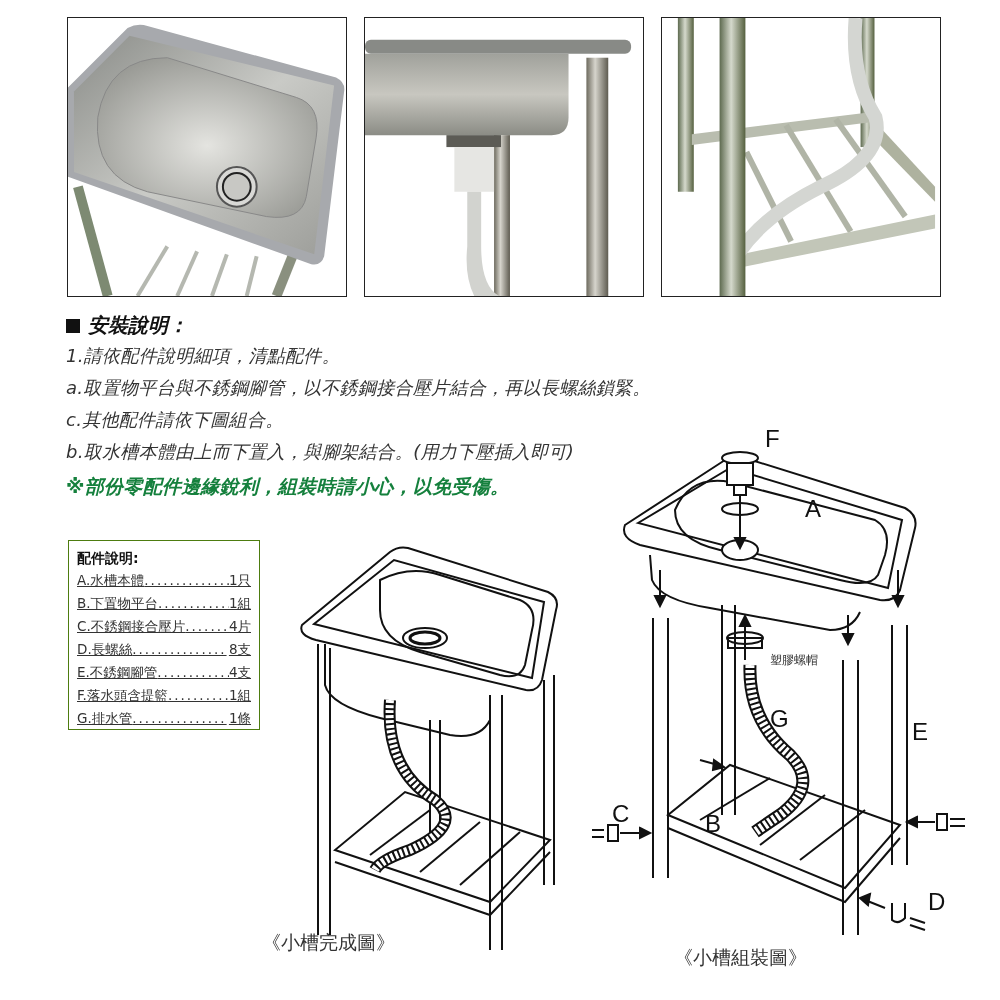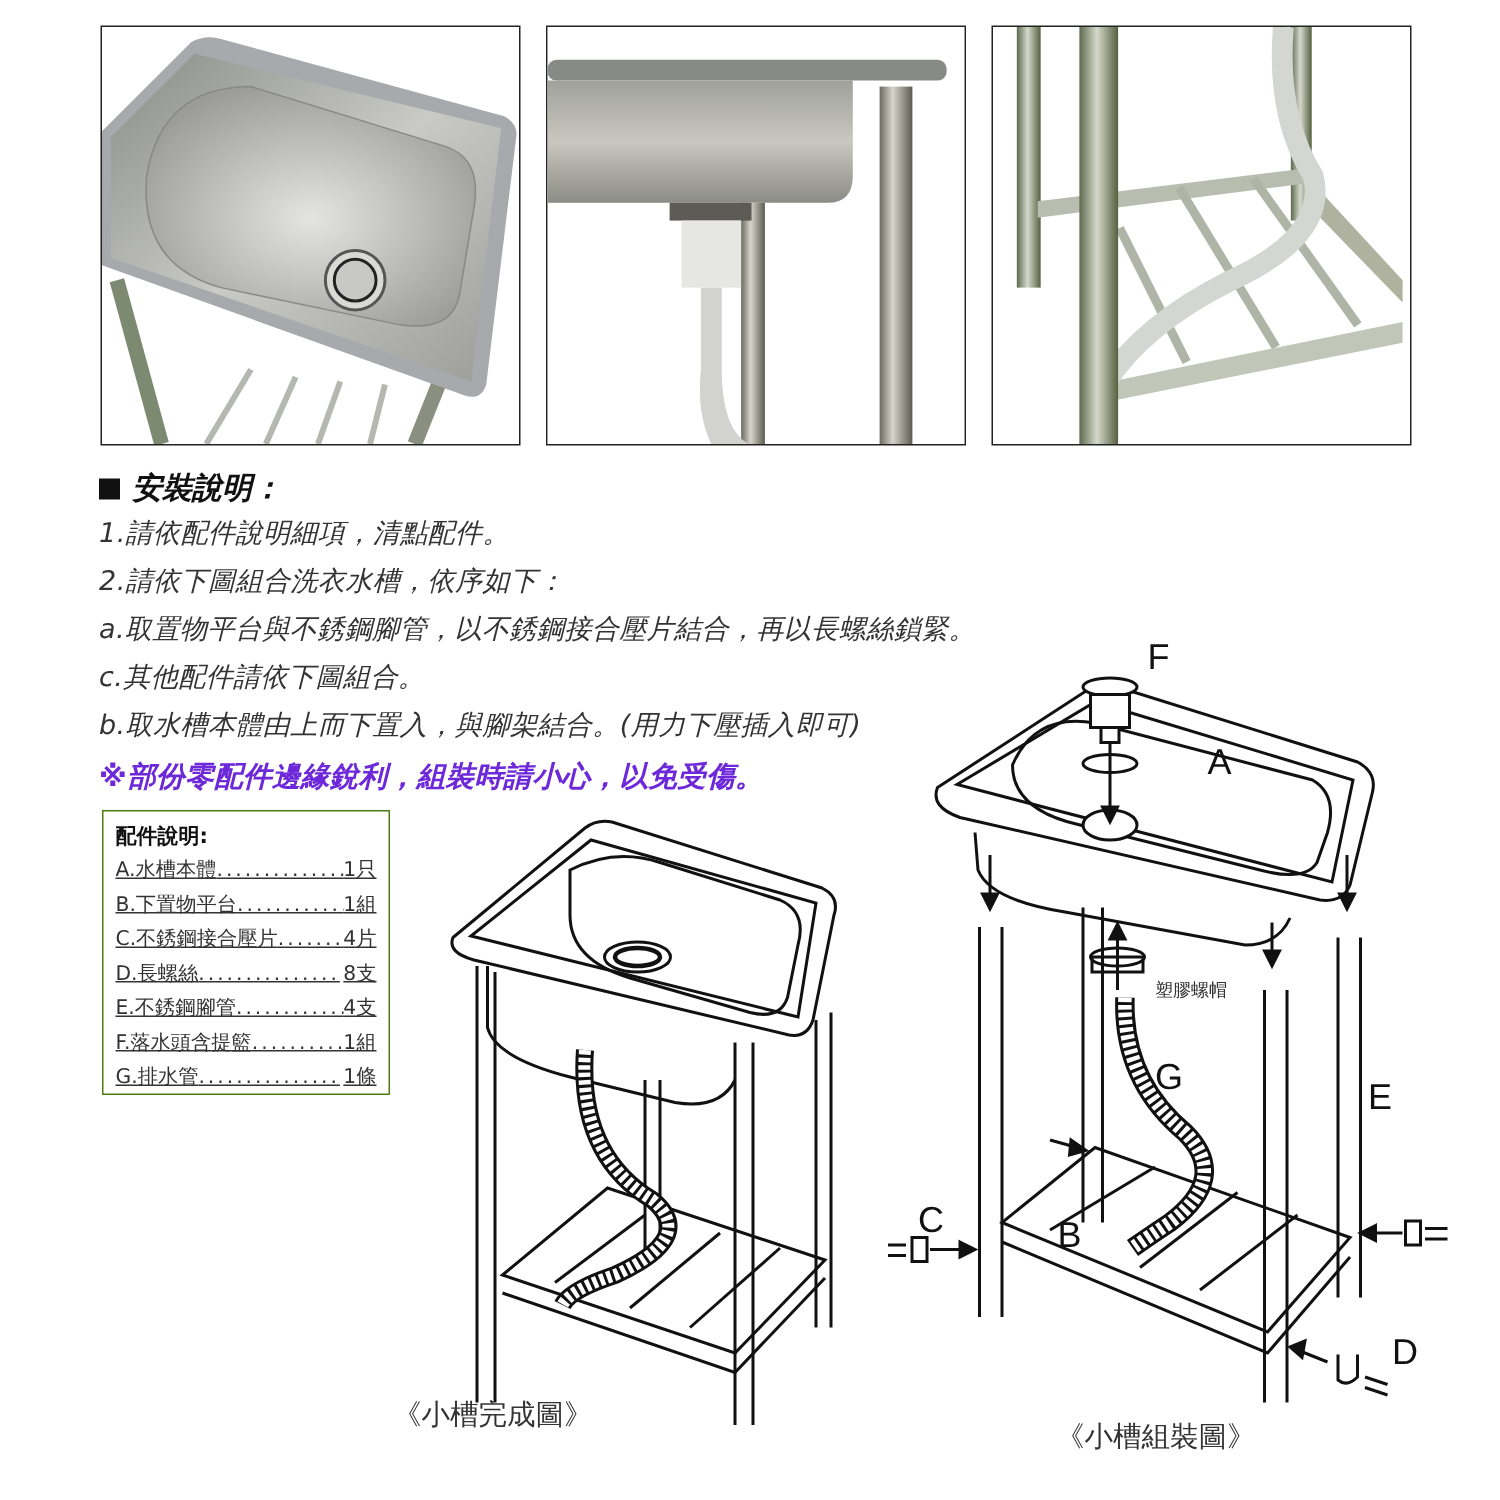--- a/index.html
+++ b/index.html
@@ -9,37 +9,37 @@
            border:1.5px solid #222; box-sizing:border-box; overflow:hidden; background:#fff; }
   .photo svg { width:100%; height:100%; display:block; }
   #photo1 { left:67px; }
   #photo2 { left:364px; }
   #photo3 { left:661px; width:280px; }
 
   .instructions { position:absolute; left:66px; top:310px;font-style:italic; }
   .inst-title { font-size:20px; font-weight:bold; color:#111; height:30px; line-height:30px; }
   .inst-title .sq { display:inline-block; width:14px; height:14px; background:#111; margin-right:8px; vertical-align:-1px; }
   .inst-line { font-size:18px; height:32px; line-height:32px; color:#333; white-space:nowrap; letter-spacing:0.3px; }
-  .inst-warn { font-size:19px; font-weight:bold; color:#6d28d9; height:36px; line-height:36px; white-space:nowrap; letter-spacing:0.3px;}
+  .inst-warn { font-size:19px; font-weight:bold; color:#15803d; height:36px; line-height:36px; white-space:nowrap; letter-spacing:0.3px;}
 
   .parts-box { position:absolute; left:68px; top:540px; width:192px; height:190px;
                border:1px solid #4d7c0f; box-sizing:border-box; padding:6px 8px; }
   .parts-title { font-size:14px; font-weight:bold; height:22px; line-height:22px; color:#111; }
   .parts-row { font-size:13.5px; height:23px; line-height:23px; color:#333; display:flex; white-space:nowrap;text-decoration:underline; }
   .parts-row .nm { flex:0 0 auto; }
   .parts-row .dots { flex:1 1 auto; overflow:hidden; letter-spacing:2px; }
   .parts-row .qty { flex:0 0 auto;text-align:right; }
 
   .diagram { position:absolute; }
   #diag-complete { left:280px; top:540px; width:300px; height:420px; }
   #diag-assembly { left:580px; top:420px; width:410px; height:550px; }
 
   .caption { position:absolute; font-size:19px; color:#333; white-space:nowrap; }
   #caption-complete { left:262px; top:930px; }
-  #caption-assembly { left:704px; top:945px; }
+  #caption-assembly { left:674px; top:945px; }
 
   .lbl { position:absolute; font-size:24px; color:#111; font-family:"Liberation Sans", sans-serif; }
   .lbl-small { position:absolute; font-size:12px; color:#333; white-space:nowrap;text-align:center; }
 </style>
 </head>
 <body>
 
 <div class="photo" id="photo1">
   <svg viewBox="0 0 280 280">
     <defs>
@@ -112,21 +112,20 @@
     <path d="M60,242 L275,198 L275,212 L60,255 Z" fill="#c2c6b8"></path>
     <path d="M215,105 L275,170 L275,185 L210,118 Z" fill="#aeb29f"></path>
     <path d="M195,0 Q190,60 215,100 Q225,140 160,170 Q100,200 75,240" fill="none" stroke="#d4d6d2" stroke-width="14"></path>
     <rect x="58" y="0" width="26" height="280" fill="url(#g3)"></rect>
   </svg>
 </div>
 
 <div class="instructions">
   <div class="inst-title"><span class="sq"></span><span>安裝說明：</span></div>
   <div class="inst-line">1.請依配件說明細項，清點配件。</div>
-  <div class="inst-line">2.請依下圖組合洗衣水槽，依序如下：</div>
   <div class="inst-line">a.取置物平台與不銹鋼腳管，以不銹鋼接合壓片結合，再以長螺絲鎖緊。</div>
   <div class="inst-line">c.其他配件請依下圖組合。</div>
   <div class="inst-line">b.取水槽本體由上而下置入，與腳架結合。(用力下壓插入即可)</div>
   <div class="inst-warn">※部份零配件邊緣銳利，組裝時請小心，以免受傷。</div>
 </div>
 
 <div class="parts-box">
   <div class="parts-title">配件說明:</div>
   <div class="parts-row">
       <span class="nm">A.水槽本體</span>

